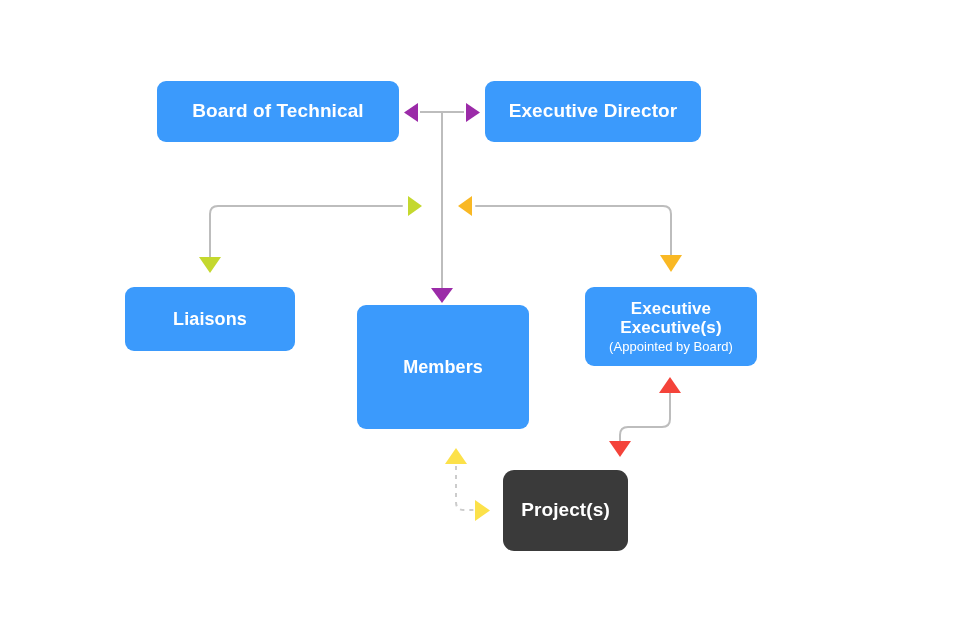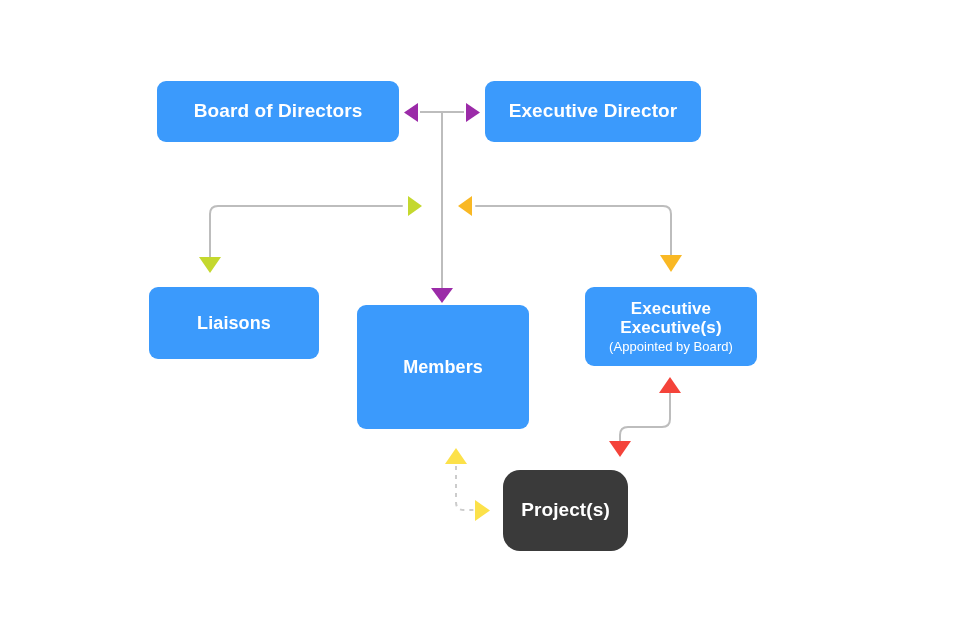--- a/index.html
+++ b/index.html
@@ -33,41 +33,41 @@
     display: flex;
     flex-direction: column;
     align-items: center;
     justify-content: center;
     text-align: center;
     border-radius: 9px;
     color: #ffffff;
     padding: 2px 8px;
   }
   .node-blue { background: #3b9afc; }
-  .node-dark { background: #3a3a3a; border-radius: 17px; }
+  .node-dark { background: #3a3a3a; border-radius: 11px; }
   .node-title {
     font-weight: bold;
     line-height: 1.16;
     letter-spacing: 0.1px;
   }
   .node-sub {
     font-weight: normal;
     line-height: 1.18;
     margin-top: 1px;
     letter-spacing: 0.05px;
   }
 
   
   #node-board        { left: 157px; top: 81px;  width: 242px; height: 61px; }
   #node-board .node-title { font-size: 19px; }
 
   #node-exec         { left: 485px; top: 81px;  width: 216px; height: 61px; }
   #node-exec .node-title { font-size: 19px; }
 
-  #node-liaisons     { left: 125px; top: 287px; width: 170px; height: 72px; margin-left: 24px; }
+  #node-liaisons     { left: 125px; top: 287px; width: 170px; height: 64px; }
   #node-liaisons .node-title { font-size: 18px; }
 
   #node-members      { left: 357px; top: 305px; width: 172px; height: 124px; }
   #node-members .node-title { font-size: 18px; }
 
   #node-techcom      { left: 585px; top: 287px; width: 172px; height: 79px; }
   #node-techcom .node-title { font-size: 17px; }
   #node-techcom .node-sub   { font-size: 13px; }
 
   #node-projects     { left: 503px; top: 470px; width: 125px; height: 81px; }
@@ -118,21 +118,21 @@
     <g>
       <path d="M 456 466 L 456 502 Q 456 510 464 510 L 477 510" fill="none" stroke="#cccccc" stroke-width="2" stroke-dasharray="4 5" stroke-linecap="butt"></path>
 
       <polygon points="445,464 467,464 456,448" fill="#fce14a"></polygon>
 
       <polygon points="475,500 475,521 490,510.5" fill="#fce14a"></polygon>
     </g>
   </svg>
 
   <div class="node node-blue" id="node-board">
-    <div class="node-title">Board of Directors</div>
+    <div class="node-title">Board of Technical</div>
   </div>
 
   <div class="node node-blue" id="node-exec">
     <div class="node-title">Executive Director</div>
   </div>
 
   <div class="node node-blue" id="node-liaisons">
     <div class="node-title">Liaisons</div>
   </div>
 

